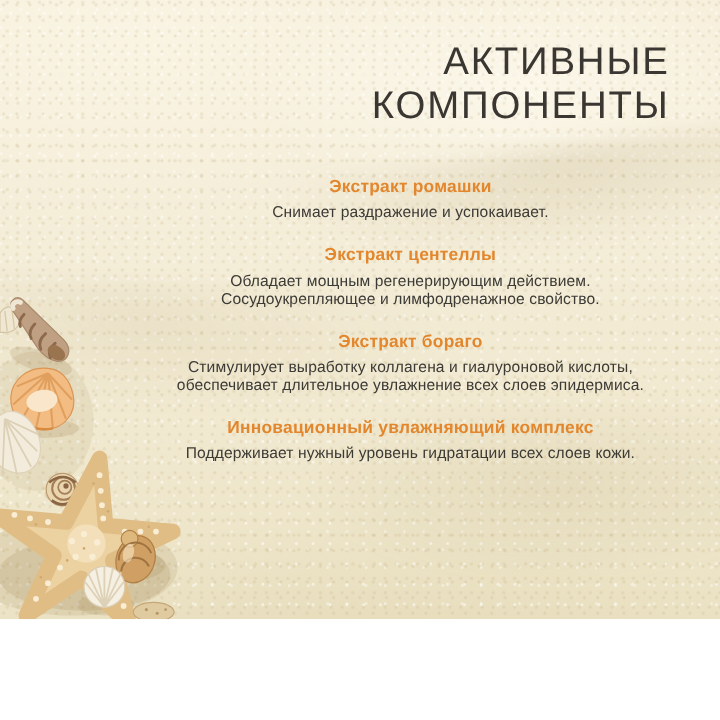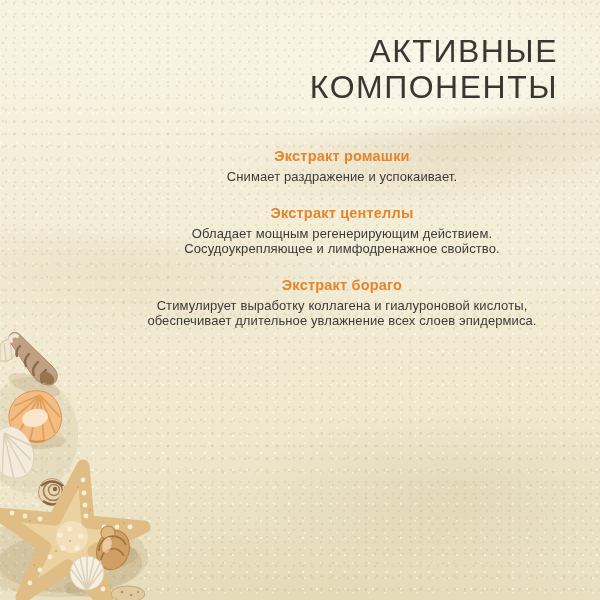--- a/index.html
+++ b/index.html
@@ -1,17 +1,17 @@
 <!DOCTYPE html>
 <html><head>
 <meta charset="utf-8">
 <style>
   html,body{margin:0;padding:0;background:#ffffff;}
   .canvas{
-    position:relative;width:600px;height:600px;overflow:hidden;
+    position:relative;width:600px;height:516px;overflow:hidden;
     font-family:"Liberation Sans",sans-serif;background:#f3ecd6;
   }
   
   .sand{
     position:absolute;inset:0;
     background:
       radial-gradient(ellipse 320px 140px at 430px 75px, rgba(255,253,244,.60), transparent 70%),
       radial-gradient(ellipse 420px 200px at 120px 40px, rgba(255,252,240,.35), transparent 70%),
       radial-gradient(ellipse 520px 300px at 320px 650px, rgba(196,176,120,.22), transparent 75%),
       linear-gradient(178deg,#f7f0dd 0%,#f4edd8 40%,#f0e8ce 72%,#ebe2c4 100%);
@@ -179,15 +179,19 @@
       <p>Обладает мощным регенерирующим действием.
 Сосудоукрепляющее и лимфодренажное свойство.</p>
     </div>
     <div class="section">
       <h2>Экстракт бораго</h2>
       <p>Стимулирует выработку коллагена и гиалуроновой кислоты,
 обеспечивает длительное увлажнение всех слоев эпидермиса.</p>
     </div>
     <div class="section">
     </div>
+    <div class="section">
+      <h2>Инновационный увлажняющий комплекс</h2>
+      <p>Поддерживает нужный уровень гидратации всех слоев кожи.</p>
+    </div>
   </div>
 
 </div>
 
 </body></html>

